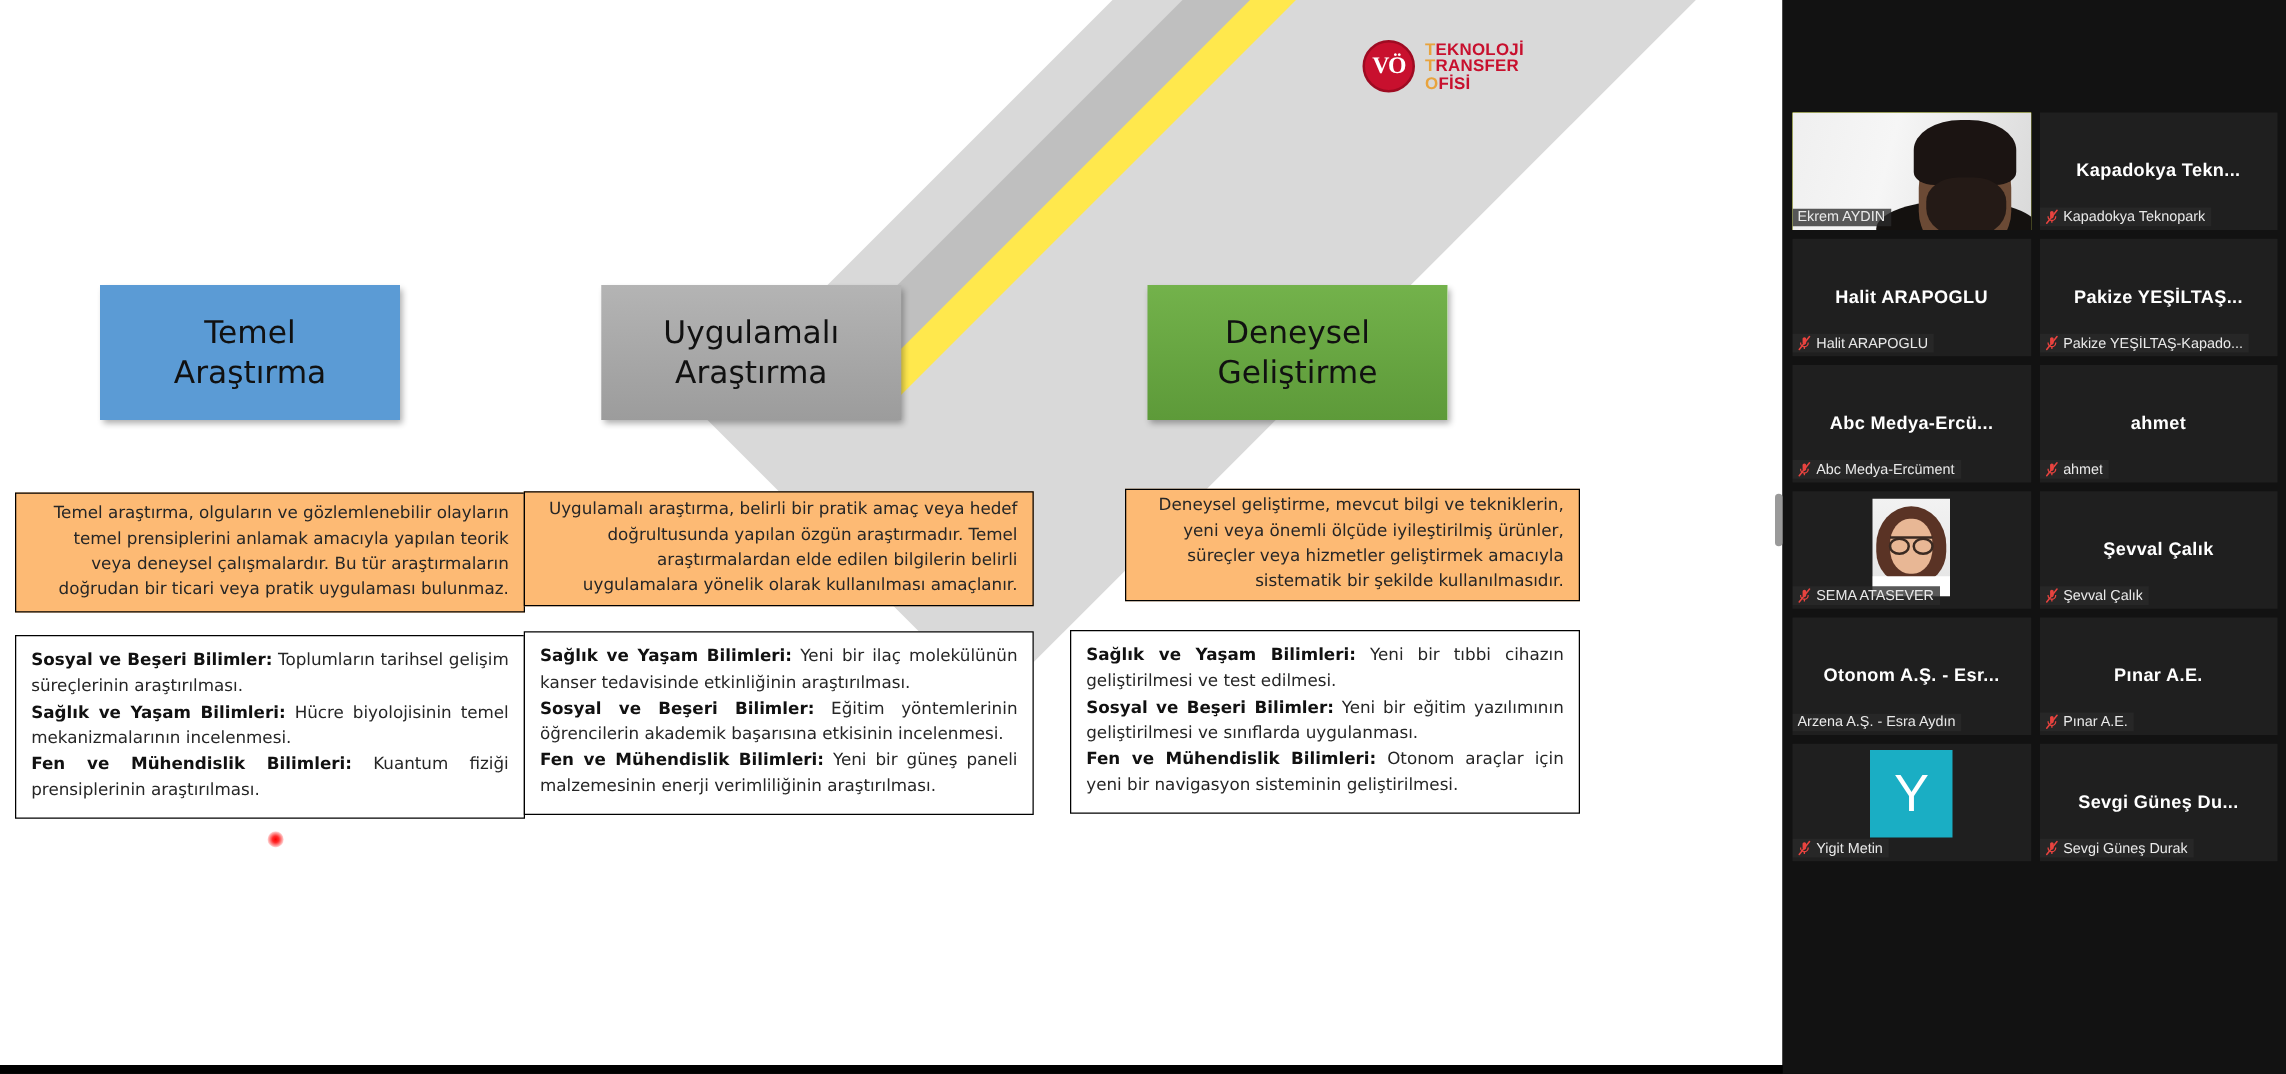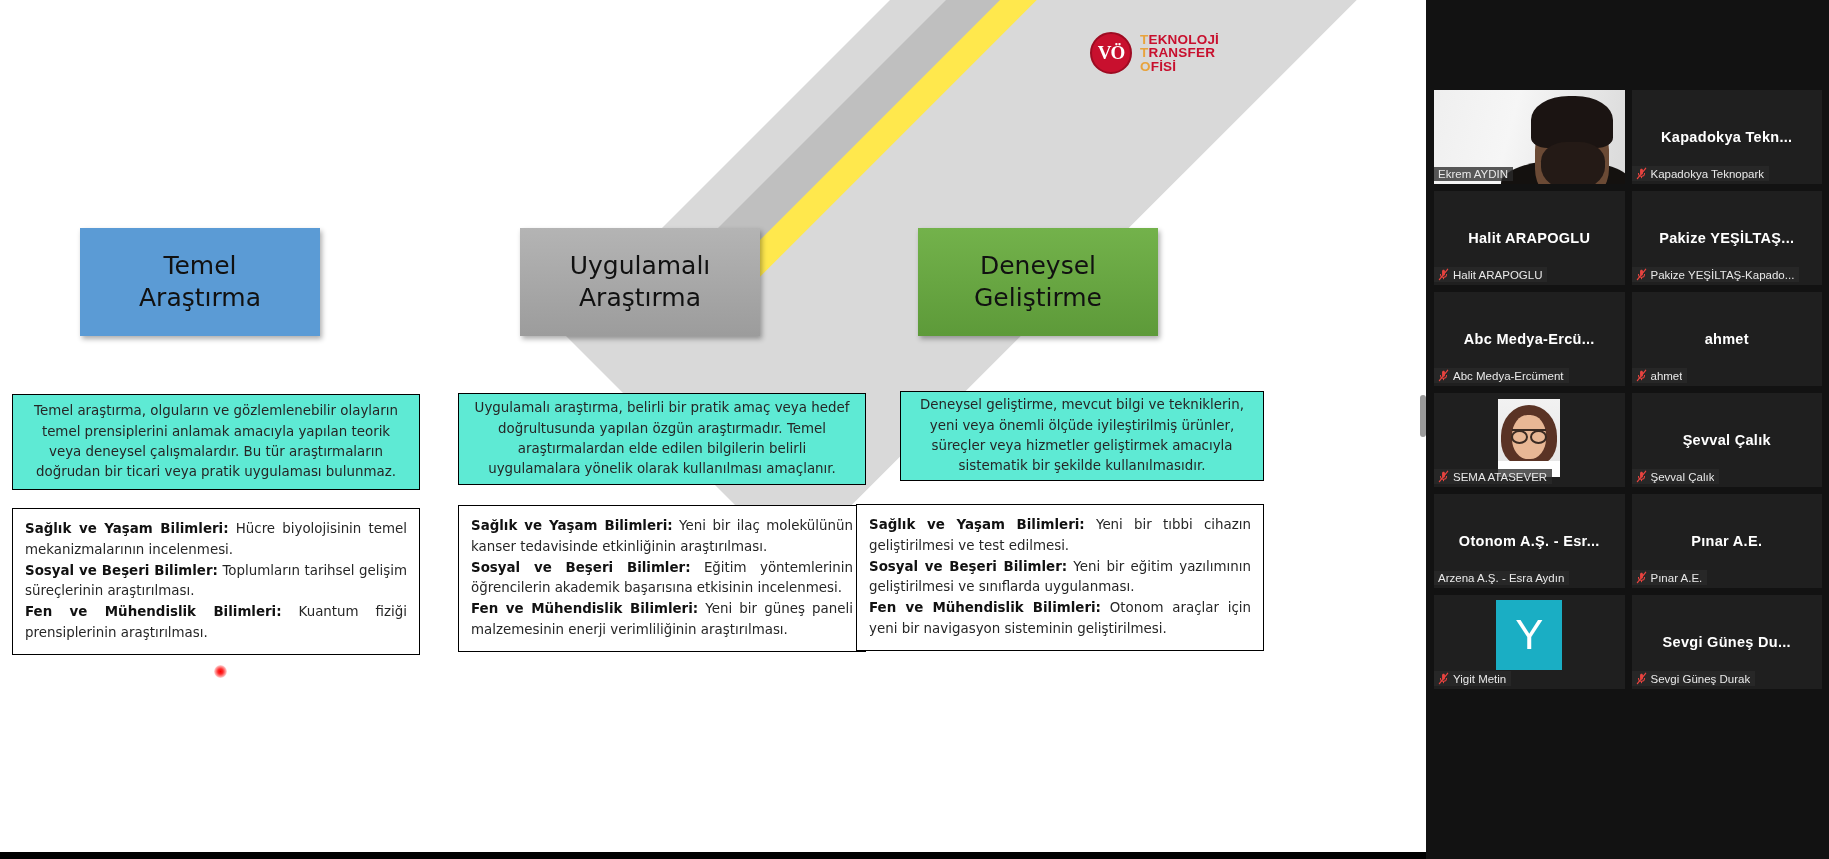--- a/index.html
+++ b/index.html
@@ -67,40 +67,40 @@
   #slide-title {
     position: absolute; left: 28px; top: 72px; z-index: 6;
     font-size: 61px; font-weight: 400; color: #1a1a1a;
     letter-spacing: -0.5px;
     font-family: "DejaVu Sans", sans-serif;
   }
 
   
   .col { position: absolute; z-index: 5; }
   #col-0 { left: 12px;  top: 228px; width: 408px; }
-  #col-1 { left: 458px; top: 228px; width: 408px; }
+  #col-1 { left: 419px; top: 228px; width: 408px; }
   #col-2 { left: 856px; top: 228px; width: 408px; }
 
   .cat-box {
     width: 240px; height: 108px; margin: 0 auto 0 auto;
     display: flex; flex-direction: column;
     align-items: center; justify-content: center;
     font-size: 25px; color: #111; line-height: 1.28;
     font-family: "DejaVu Sans", sans-serif;
     box-shadow: 2px 3px 5px rgba(0,0,0,.32);
   }
   #col-0 .cat-box { background: #5b9bd5; margin-left: 68px; }
   #col-1 .cat-box { background: #a6a6a6; margin-left: 62px;
                     background: linear-gradient(180deg,#b4b4b4,#9c9c9c); }
   #col-2 .cat-box { background: #6aaa43; margin-left: 62px;
                     background: linear-gradient(180deg,#73b24b,#5d9a39); }
 
   .desc-box {
-    border: 1.6px solid #000; background: #5eead4;
-    padding: 10px 12px; text-align: center;
+    border: 1.6px solid #000; background: #fdba74;
+    padding: 10px 12px; text-align: right;
     font-size: 13.4px; line-height: 1.52; color: #262626;
     font-family: "DejaVu Sans", sans-serif;
   }
   .detail-box {
     border: 1.6px solid #000; background: #fff;
     padding: 10px 12px; text-align: justify;
     font-size: 13.4px; line-height: 1.55; color: #262626;
     font-family: "DejaVu Sans", sans-serif;
   }
   .detail-box b { font-weight: bold; color: #111; }
@@ -265,22 +265,22 @@
 
     <div class="col" id="col-0">
       <div class="cat-box">
         <span>Temel</span>
         <span>Araştırma</span>
       </div>
       <div class="desc-box">
         <span>Temel araştırma, olguların ve gözlemlenebilir olayların temel prensiplerini anlamak amacıyla yapılan teorik veya deneysel çalışmalardır. Bu tür araştırmaların doğrudan bir ticari veya pratik uygulaması bulunmaz.</span>
       </div>
       <div class="detail-box">
+        <p><b>Sosyal ve Beşeri Bilimler:</b><span> Toplumların tarihsel gelişim süreçlerinin araştırılması.</span></p>
         <p><b>Sağlık ve Yaşam Bilimleri:</b><span> Hücre biyolojisinin temel mekanizmalarının incelenmesi.</span></p>
-        <p><b>Sosyal ve Beşeri Bilimler:</b><span> Toplumların tarihsel gelişim süreçlerinin araştırılması.</span></p>
         <p><b>Fen ve Mühendislik Bilimleri:</b><span> Kuantum fiziği prensiplerinin araştırılması.</span></p>
       </div>
     </div>
 
     <div class="col" id="col-1">
       <div class="cat-box">
         <span>Uygulamalı</span>
         <span>Araştırma</span>
       </div>
       <div class="desc-box">

